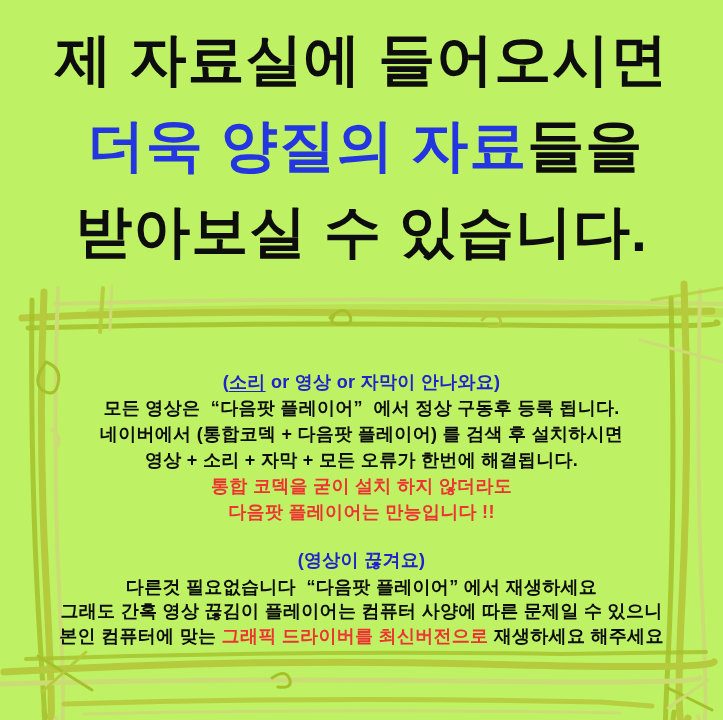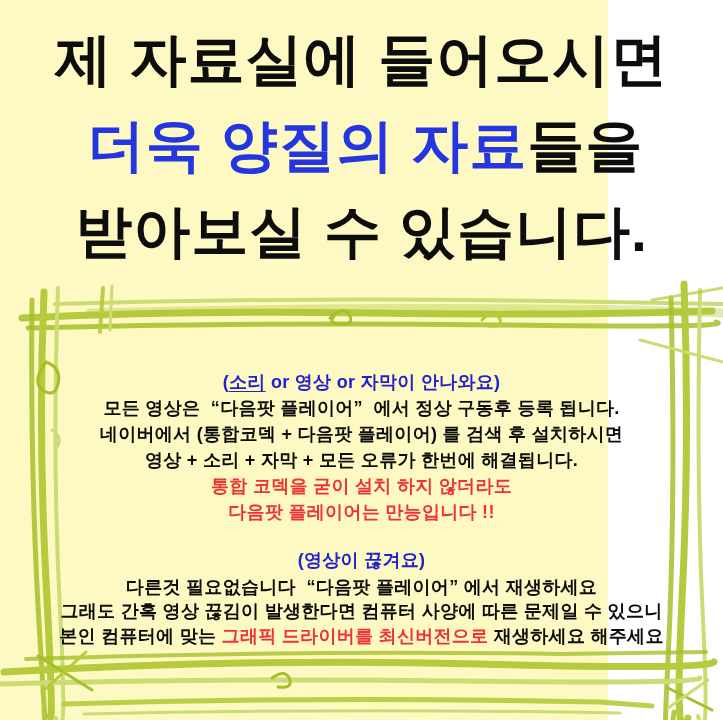--- a/index.html
+++ b/index.html
@@ -4,21 +4,21 @@
 <style>
   :root{
     --ink:#0d0d0d;
     --hero-blue:#2336e0;
     --panel-blue:#2222cc;
     --alert-red:#ee3333;
   }
   *{margin:0;padding:0;box-sizing:border-box;}
   html,body{width:723px;height:720px;background:#ffffff;overflow:hidden;}
   body{font-family:"Liberation Sans","DejaVu Sans",sans-serif;color:var(--ink);}
-  .stage{position:relative;width:608px;height:720px;background:#fef9c3;}
+  .stage{position:relative;width:723px;height:720px;background:#bef264;}
 
   
   .hero{position:absolute;left:0;top:0;width:723px;height:285px;}
   .hero-line{
     position:absolute;left:0;width:100%;text-align:center;
     font-size:57px;font-weight:600;letter-spacing:1px;white-space:pre;
     color:var(--ink);
   }
   .hero-line .blue{color:var(--hero-blue);margin-left:8px;}
   .hl1{top:22px;}
@@ -104,17 +104,17 @@
 
     <div class="p-line t-l2">네이버에서 (통합코덱 + 다음팟 플레이어) 를 검색 후 설치하시면</div>
     <div class="p-line t-l1">모든 영상은  “다음팟 플레이어”  에서 정상 구동후 등록 됩니다.</div>
     <div class="p-line t-l3">영상 + 소리 + 자막 + 모든 오류가 한번에 해결됩니다.</div>
 
     <div class="p-line p-red t-r1">통합 코덱을 굳이 설치 하지 않더라도</div>
     <div class="p-line p-red t-r2">다음팟 플레이어는 만능입니다 !!</div>
 
     <div class="p-line p-blue t-h2">(영상이 끊겨요)</div>
     <div class="p-line t-m1">다른것 필요없습니다  “다음팟 플레이어” 에서 재생하세요</div>
-    <div class="p-line t-m2">그래도 간혹 영상 끊김이 발생한다면 컴퓨터 사양에 따른 문제일 수 있으니</div>
+    <div class="p-line t-m2">그래도 간혹 영상 끊김이 플레이어는 컴퓨터 사양에 따른 문제일 수 있으니</div>
     <div class="p-line t-m3"><span>본인 컴퓨터에 맞는 </span><span class="p-red">그래픽 드라이버를 최신버전으로</span><span> 재생하세요 해주세요</span></div>
   </div>
 
 </div>
 
 </body></html>

